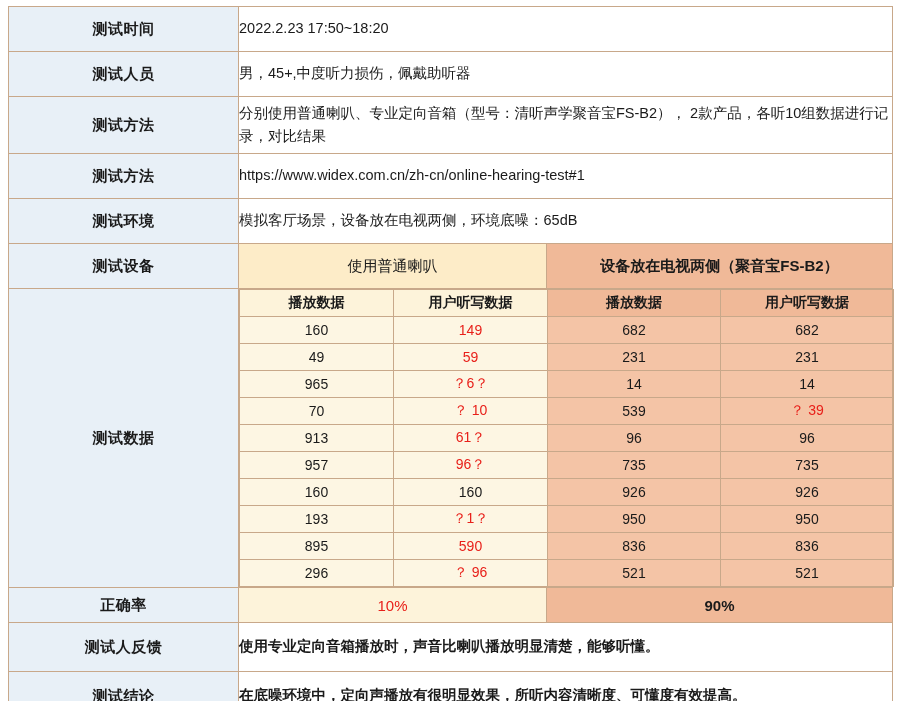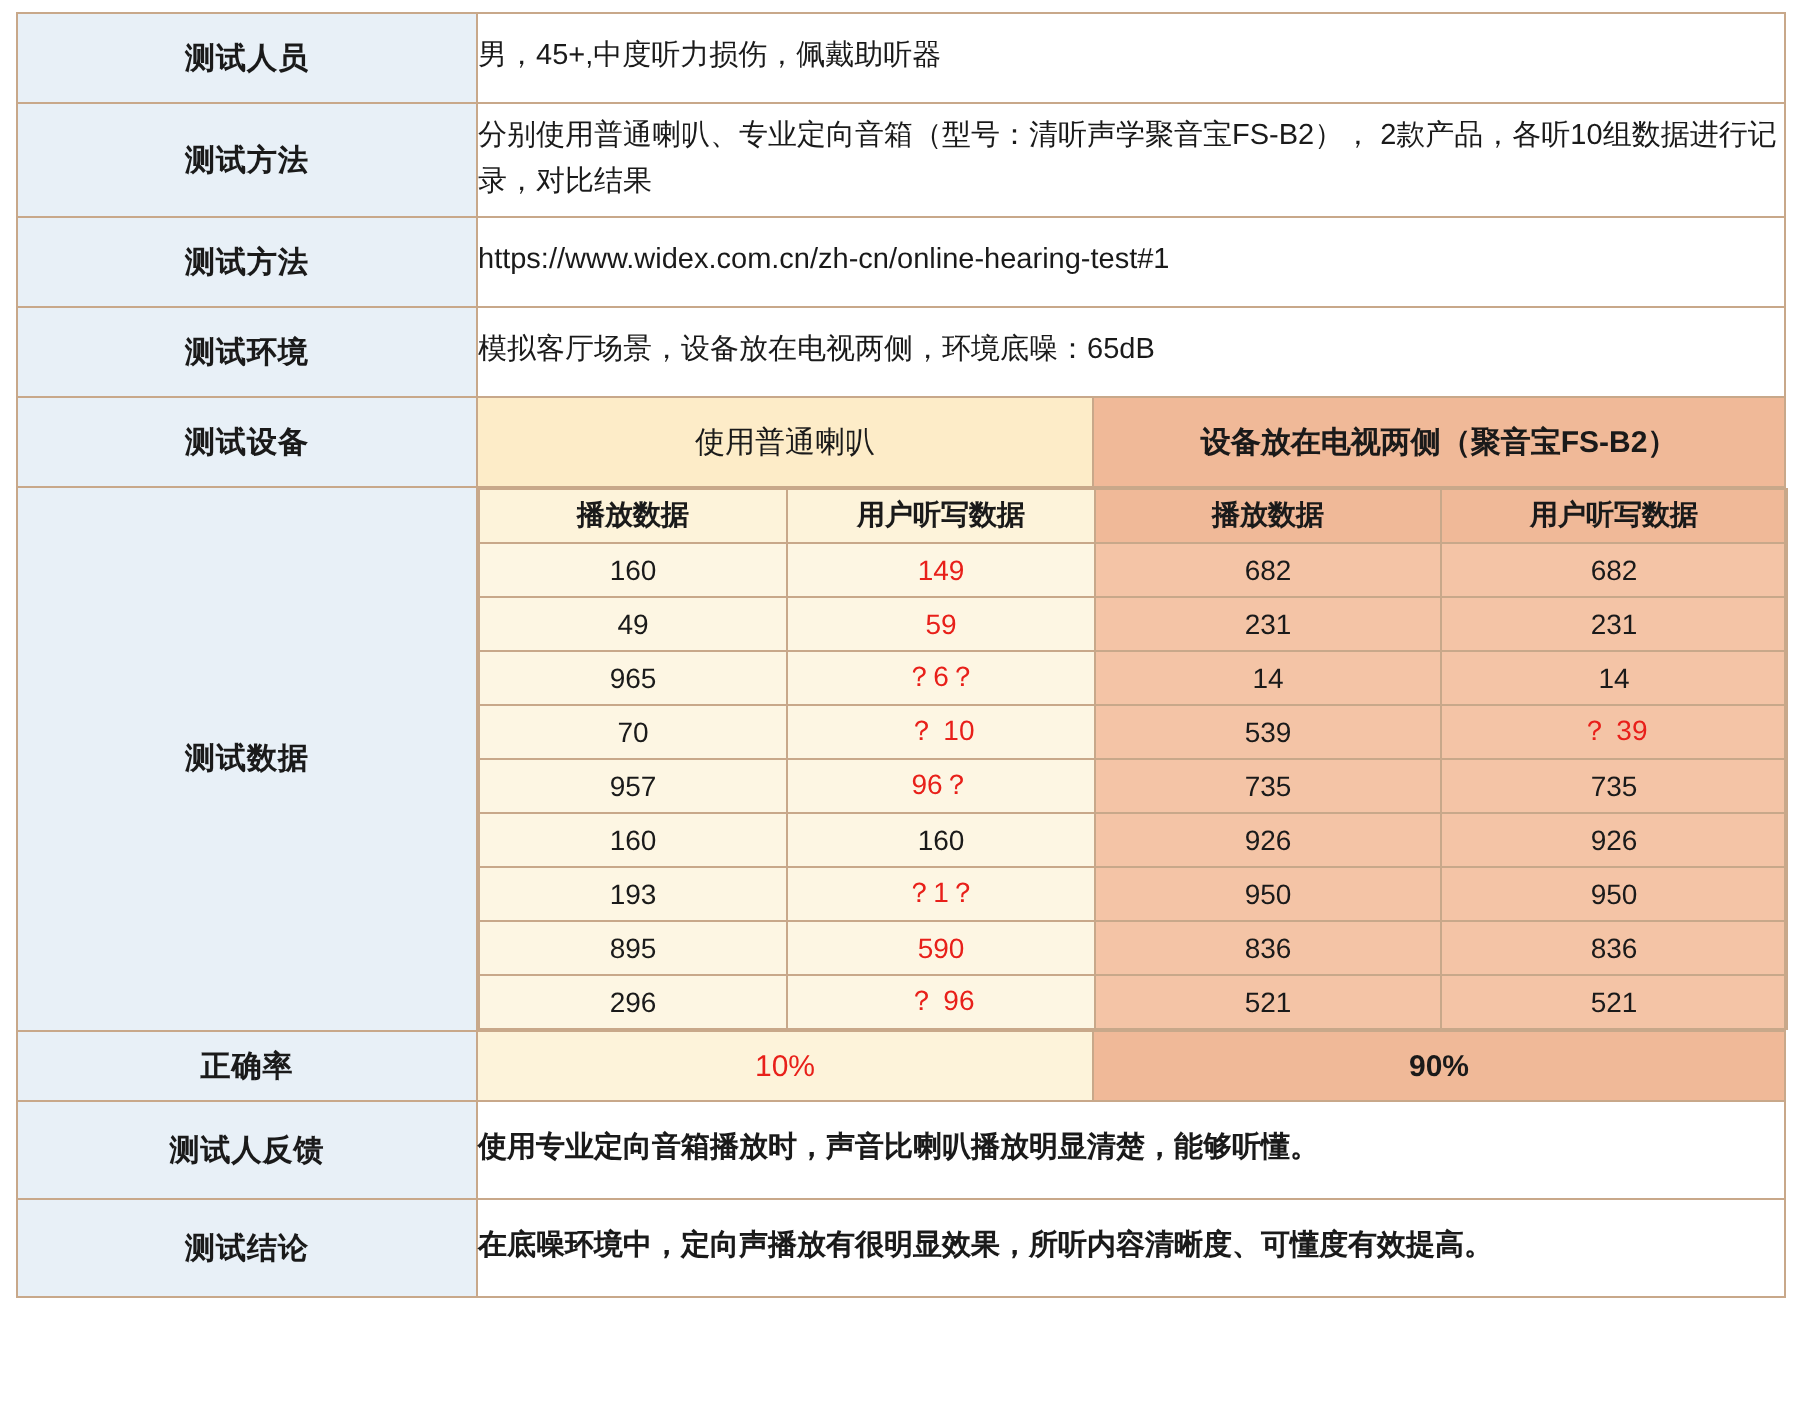--- a/index.html
+++ b/index.html
@@ -123,20 +123,24 @@
 <div class="sheet">
   <table class="report">
     <colgroup>
       <col style="width:230px">
       <col style="width:154px">
       <col style="width:154px">
       <col style="width:173px">
       <col style="width:173px">
     </colgroup>
     <tbody>
+      <tr>
+        <td class="label-cell">测试时间</td>
+        <td class="value-cell" colspan="4">2022.2.23 17:50~18:20</td>
+      </tr>
       <tr>
         <td class="label-cell">测试人员</td>
         <td class="value-cell" colspan="4">男，45+,中度听力损伤，佩戴助听器</td>
       </tr>
       <tr>
         <td class="label-cell">测试方法</td>
         <td class="value-cell" colspan="4" style="height:56px">分别使用普通喇叭、专业定向音箱（型号：清听声学聚音宝FS-B2）， 2款产品，各听10组数据进行记录，对比结果</td>
       </tr>
       <tr>
         <td class="label-cell">测试方法</td>
@@ -186,20 +190,26 @@
                   <td class="cell-right">14</td>
                   <td class="cell-right">14</td>
                 </tr>
                 <tr>
                   <td class="cell-left">70</td>
                   <td class="cell-left"><span class="err">？ 10</span></td>
                   <td class="cell-right">539</td>
                   <td class="cell-right"><span class="err">？ 39</span></td>
                 </tr>
                 <tr>
+                  <td class="cell-left">913</td>
+                  <td class="cell-left"><span class="err">61？</span></td>
+                  <td class="cell-right">96</td>
+                  <td class="cell-right">96</td>
+                </tr>
+                <tr>
                   <td class="cell-left">957</td>
                   <td class="cell-left"><span class="err">96？</span></td>
                   <td class="cell-right">735</td>
                   <td class="cell-right">735</td>
                 </tr>
                 <tr>
                   <td class="cell-left">160</td>
                   <td class="cell-left">160</td>
                   <td class="cell-right">926</td>
                   <td class="cell-right">926</td>

